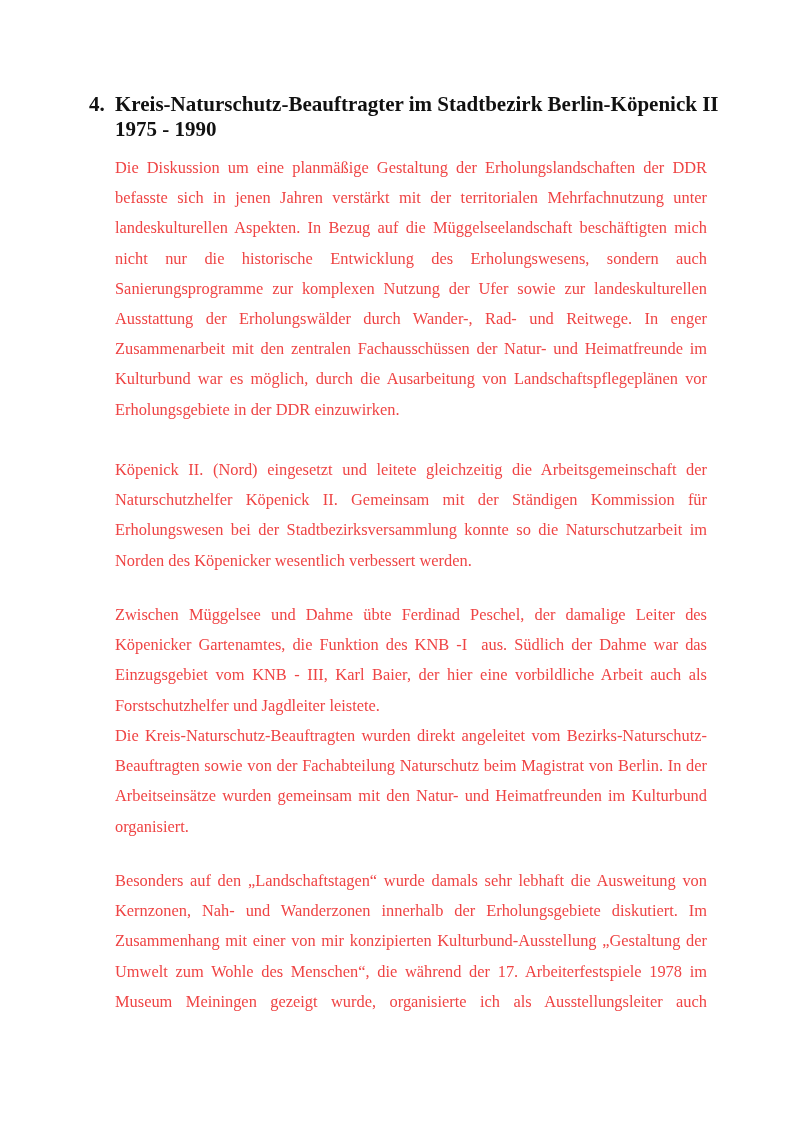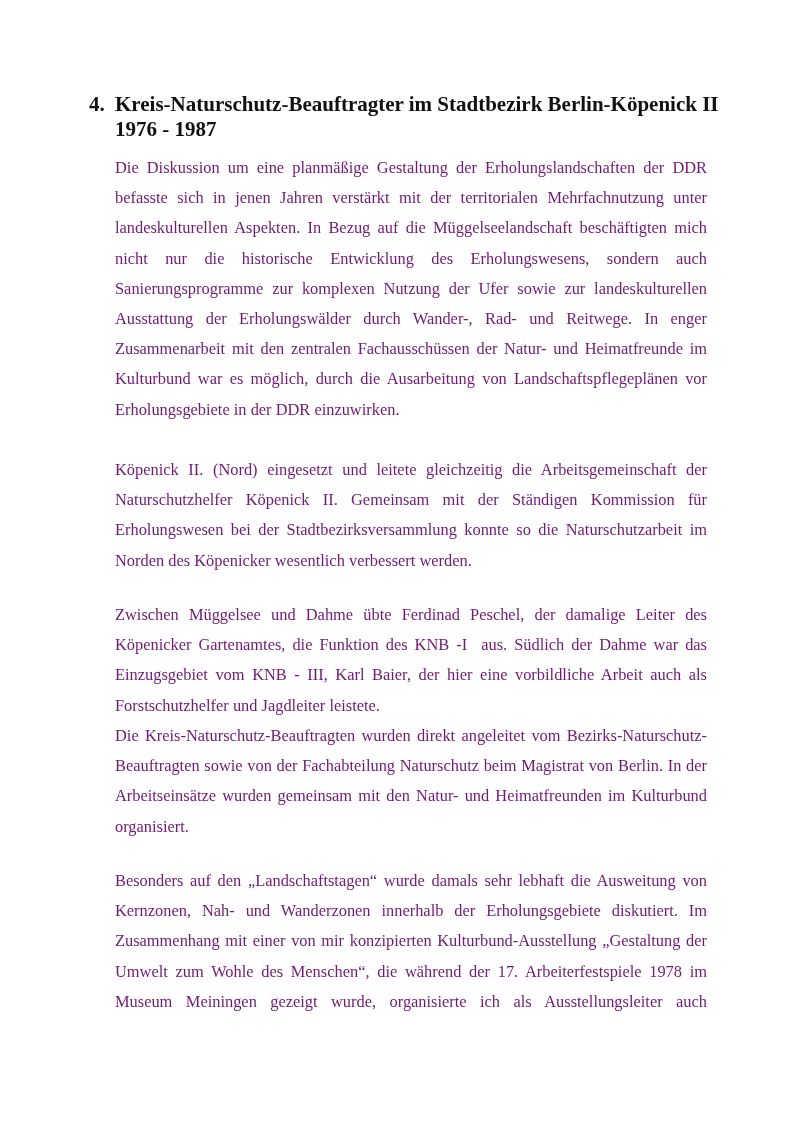--- a/index.html
+++ b/index.html
@@ -1,32 +1,32 @@
 <!DOCTYPE html>
 <html><head>
 <meta charset="utf-8">
 <style>
   html, body { margin: 0; padding: 0; background: #ffffff; }
   body { width: 800px; height: 1132px; position: relative; overflow: hidden; }
   .page { position: absolute; left: 0; top: 0; width: 800px; height: 960px; background: #fff; color: #111; }
   .heading { position: absolute; left: 89px; top: 92px; width: 640px; font-family: "Liberation Serif", serif; font-weight: bold; font-size: 21px; line-height: 25px; color: #111; }
   .heading .num { display: inline-block; width: 26px; }
   .heading .line2 { padding-left: 26px; }
-  .para { position: absolute; left: 115px; width: 592px; font-family: "Liberation Serif", serif; font-size: 16.4px; color: #701a75; }
+  .para { position: absolute; left: 115px; width: 592px; font-family: "Liberation Serif", serif; font-size: 16.4px; color: #ef4444; }
   .line { height: 30.2px; line-height: 30.2px; white-space: nowrap; text-align: justify; text-align-last: justify; }
   .line.last { text-align-last: left; }
 </style>
 </head>
 <body>
 
 <div class="page">
 
   <div class="heading">
     <div><span class="num">4.</span><span>Kreis-Naturschutz-Beauftragter im Stadtbezirk Berlin-Köpenick II</span></div>
-    <div class="line2">1976 - 1987</div>
+    <div class="line2">1975 - 1990</div>
   </div>
 
   <div class="para" style="top:153px">
     <div class="line">Die Diskussion um eine planmäßige Gestaltung der Erholungslandschaften der DDR</div>
     <div class="line">befasste sich in jenen Jahren verstärkt mit der territorialen Mehrfachnutzung unter</div>
     <div class="line">landeskulturellen Aspekten. In Bezug auf die Müggelseelandschaft beschäftigten mich</div>
     <div class="line">nicht nur die historische Entwicklung des Erholungswesens, sondern auch</div>
     <div class="line">Sanierungsprogramme zur komplexen Nutzung der Ufer sowie zur landeskulturellen</div>
     <div class="line">Ausstattung der Erholungswälder durch Wander-, Rad- und Reitwege. In enger</div>
     <div class="line">Zusammenarbeit mit den zentralen Fachausschüssen der Natur- und Heimatfreunde im</div>

